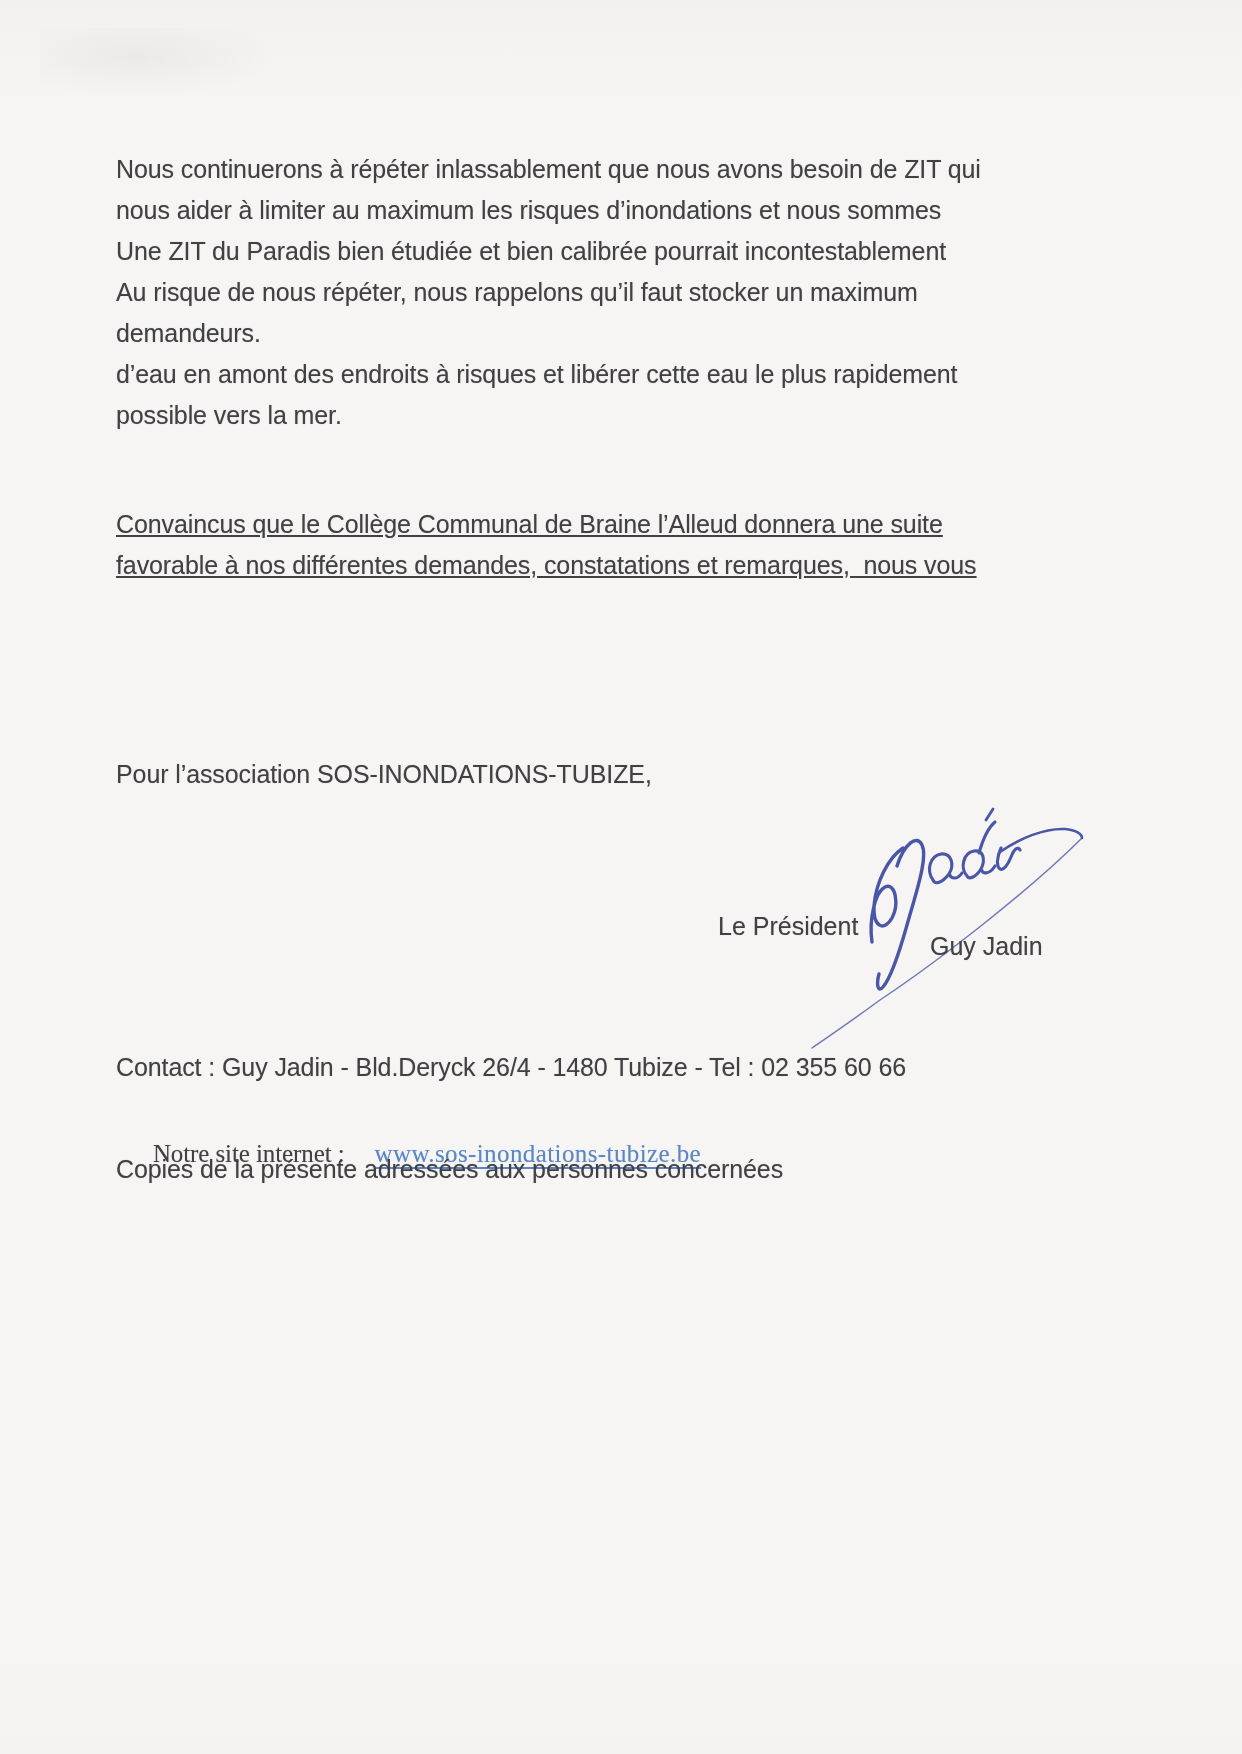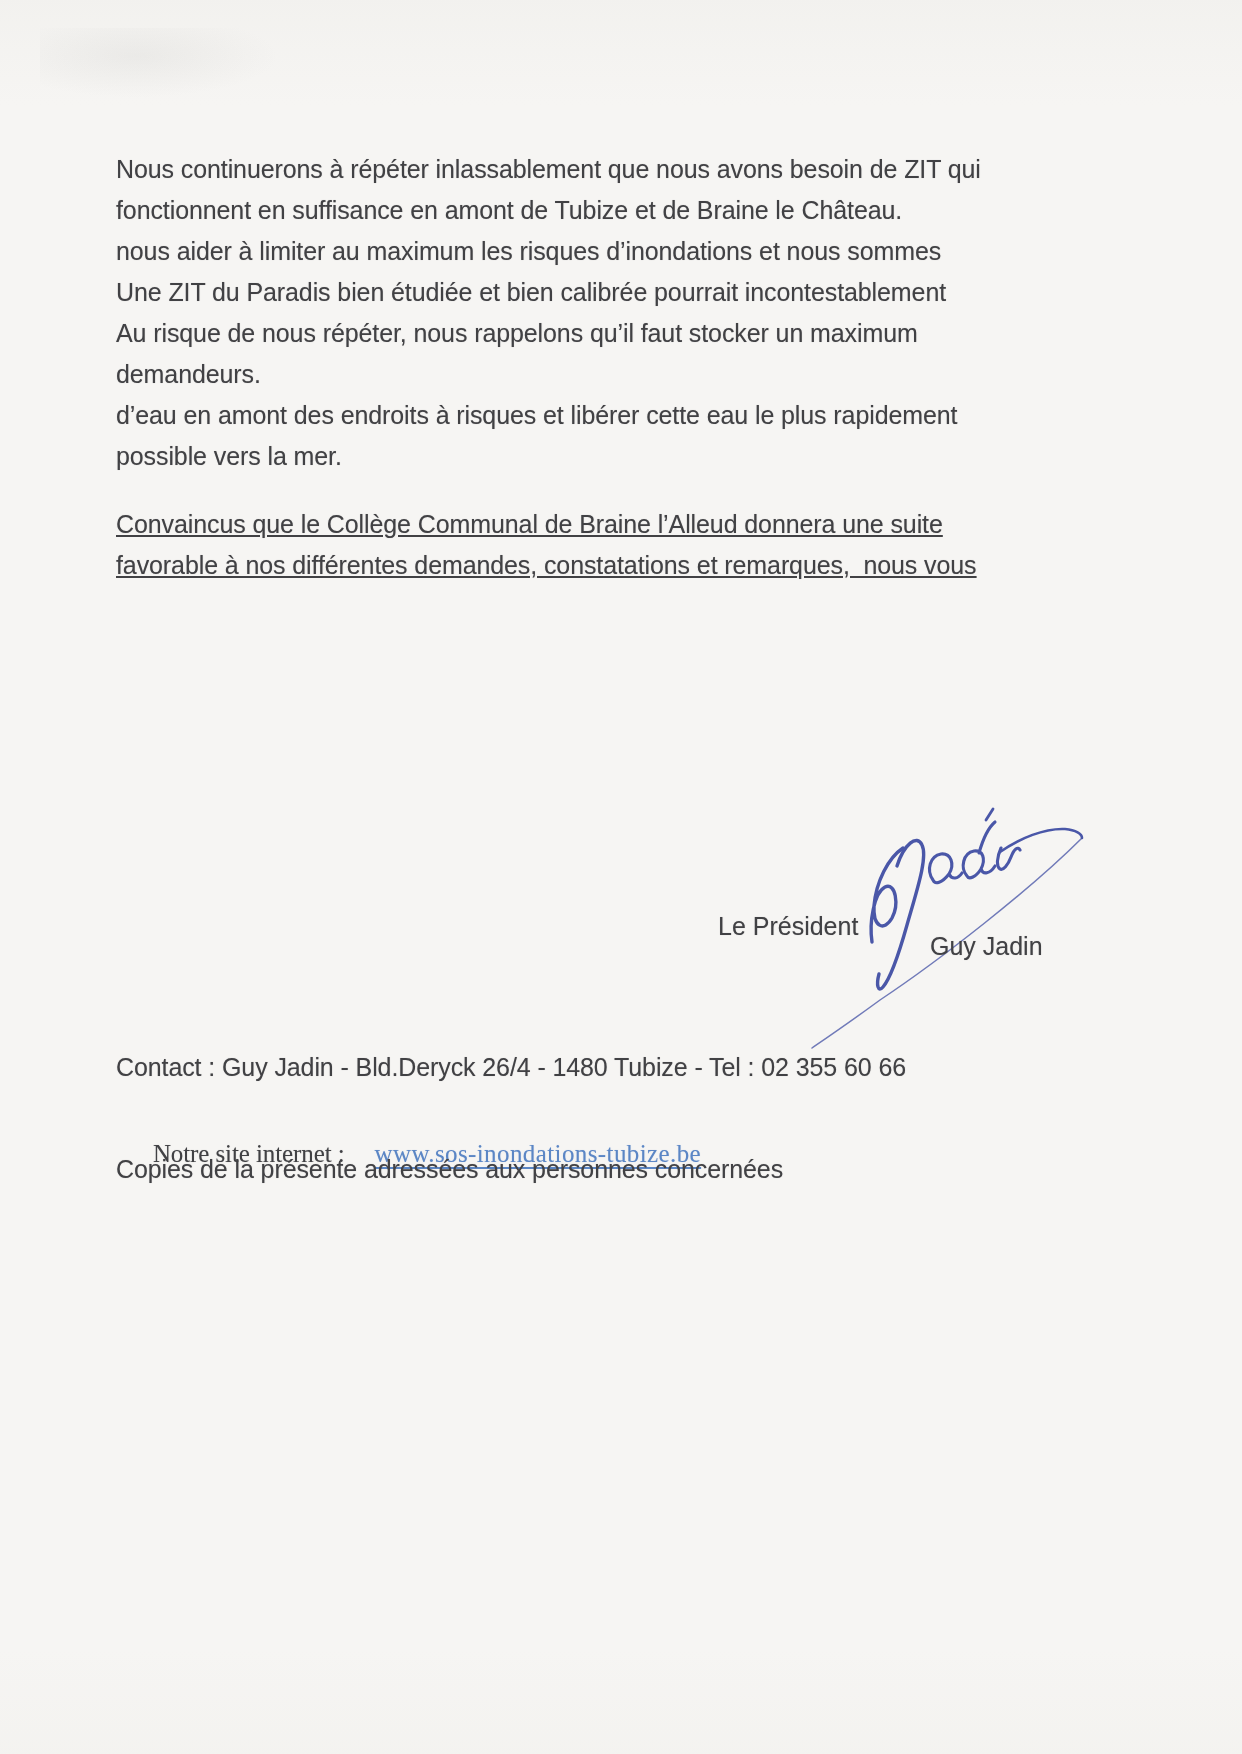--- a/index.html
+++ b/index.html
@@ -77,34 +77,36 @@
 </style>
 </head>
 <body>
 
 <div class="page">
 
   <div class="scan-smudge"></div>
 
   <div class="textblock para-1">
     <div class="line">Nous continuerons à répéter inlassablement que nous avons besoin de ZIT qui</div>
-    <div class="line">fonctionnent en suffisance en amont de Tubize et de Braine le Château.</div>
     <div class="line">nous aider à limiter au maximum les risques d’inondations et nous sommes</div>
     <div class="line">Une ZIT du Paradis bien étudiée et bien calibrée pourrait incontestablement</div>
     <div class="line">Au risque de nous répéter, nous rappelons qu’il faut stocker un maximum</div>
     <div class="line">demandeurs.</div>
     <div class="line">d’eau en amont des endroits à risques et libérer cette eau le plus rapidement</div>
     <div class="line">possible vers la mer.</div>
   </div>
 
   <div class="textblock para-2">
     <div class="line">Convaincus que le Collège Communal de Braine l’Alleud donnera une suite</div>
     <div class="line">favorable à nos différentes demandes, constatations et remarques,  nous vous</div>
   </div>
 
+  <div class="textblock association-line">
+    <div class="line">Pour l’association SOS-INONDATIONS-TUBIZE,</div>
+  </div>
 
   <svg class="signature-svg" viewBox="0 0 430 390" aria-hidden="true">
     <g fill="none" stroke-linecap="round" stroke-linejoin="round" stroke="#4a57a8">
 
       <path stroke-width="3.4" d="M 213 168
         C 198 178, 186 202, 184 226
         C 183 247, 194 252, 202 238
         C 209 225, 206 202, 195 207
         C 184 213, 179 242, 182 262"></path>
       <path stroke-width="3.4" d="M 207 186

